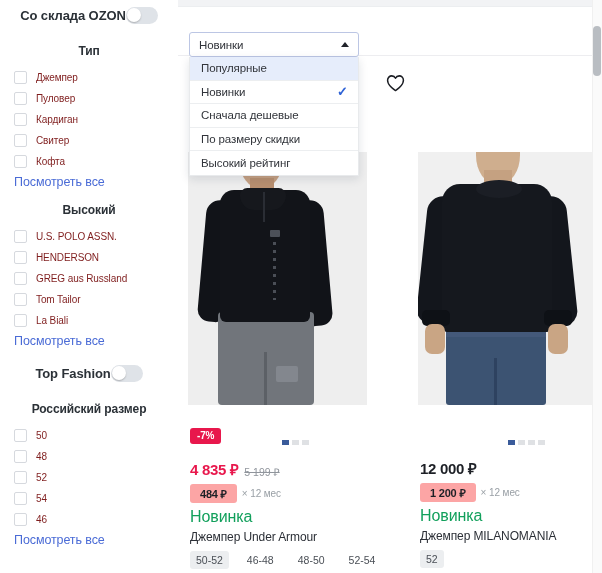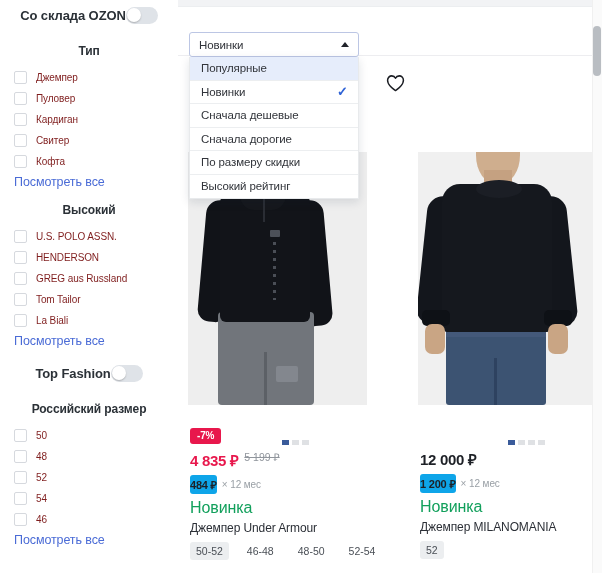--- a/index.html
+++ b/index.html
@@ -331,37 +331,37 @@
   .badge-disc {
     display: inline-block;
     background: #e8174c;
     color: #fff;
     font-size: 10px;
     font-weight: bold;
     padding: 2.5px 7px;
     border-radius: 3px;
     letter-spacing: -0.2px;
   }
-  .price-row { display: flex; align-items: flex-start; gap: 6px; margin-top: 6px; }
+  .price-row { display: flex; align-items: flex-end; gap: 6px; margin-top: 15px; }
   .price-new {
     font-size: 15px; font-weight: bold;
     color: #e8174c; letter-spacing: -0.3px;
   }
   .price-new.plain { color: #1d2026; }
   .price-old {
     font-size: 10.5px; color: #90959c;
     text-decoration: line-through;
   }
   .inst-row { display: flex; align-items: center; gap: 5px; margin-top: 5px; }
   .inst-badge {
-    background: #0ea5e9;
+    background: #fca5a5;
     color: #1d2026;
     font-size: 11px;
     font-weight: bold;
-    padding: 2px 0;
+    padding: 2px 10px;
     border-radius: 3px;
     letter-spacing: -0.2px;
   }
   .inst-note { font-size: 10px; color: #9aa0a6; letter-spacing: -0.1px; }
   .tag-new {
     font-size: 16px; color: #12a05c;
     margin-top: 5px; letter-spacing: -0.1px;
   }
   .prod-name {
     font-size: 12px; color: #2b2f36;
@@ -514,23 +514,20 @@
       <div id="sort-menu">
         <div class="menu-item hovered">
           <span class="mi-label">Популярные</span>
         </div>
         <div class="menu-item">
           <span class="mi-label">Новинки</span>
           <span class="check-mark">✓</span>
         </div>
         <div class="menu-item">
           <span class="mi-label">Сначала дешевые</span>
-        </div>
-        <div class="menu-item">
-          <span class="mi-label">Сначала дорогие</span>
         </div>
         <div class="menu-item">
           <span class="mi-label">По размеру скидки</span>
         </div>
         <div class="menu-item">
           <span class="mi-label">Высокий рейтинг</span>
         </div>
       </div>
     </div>
 

